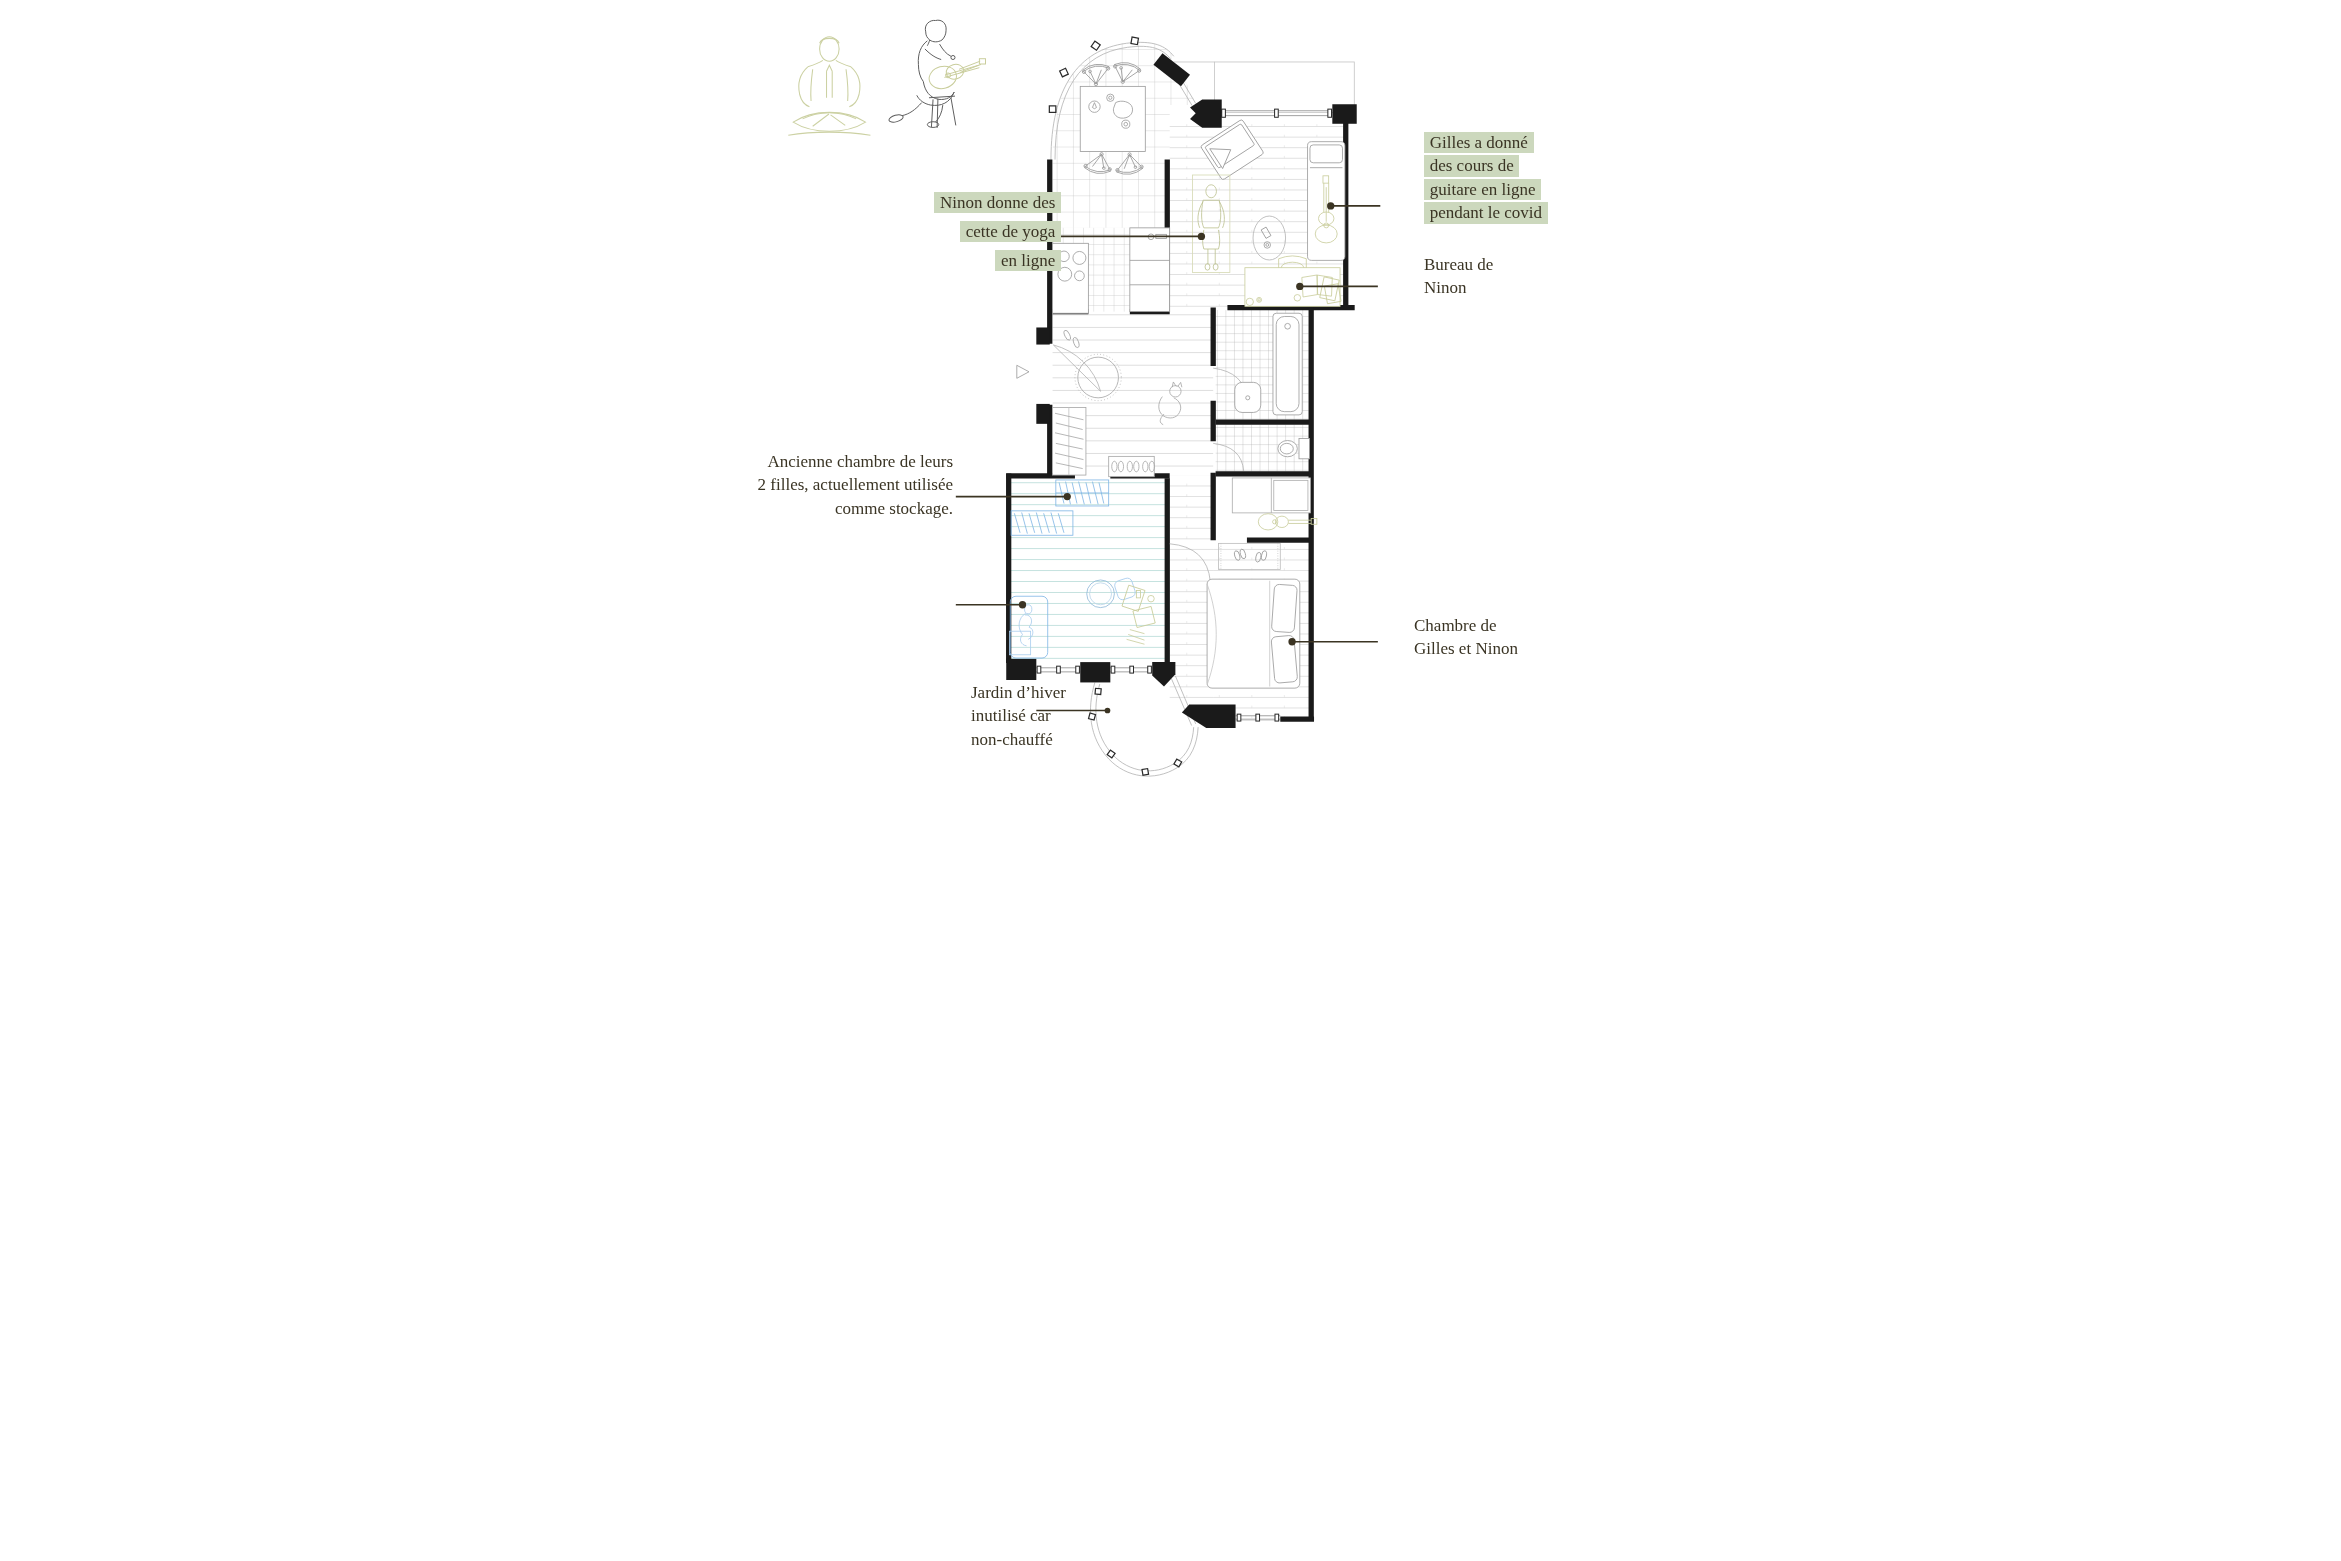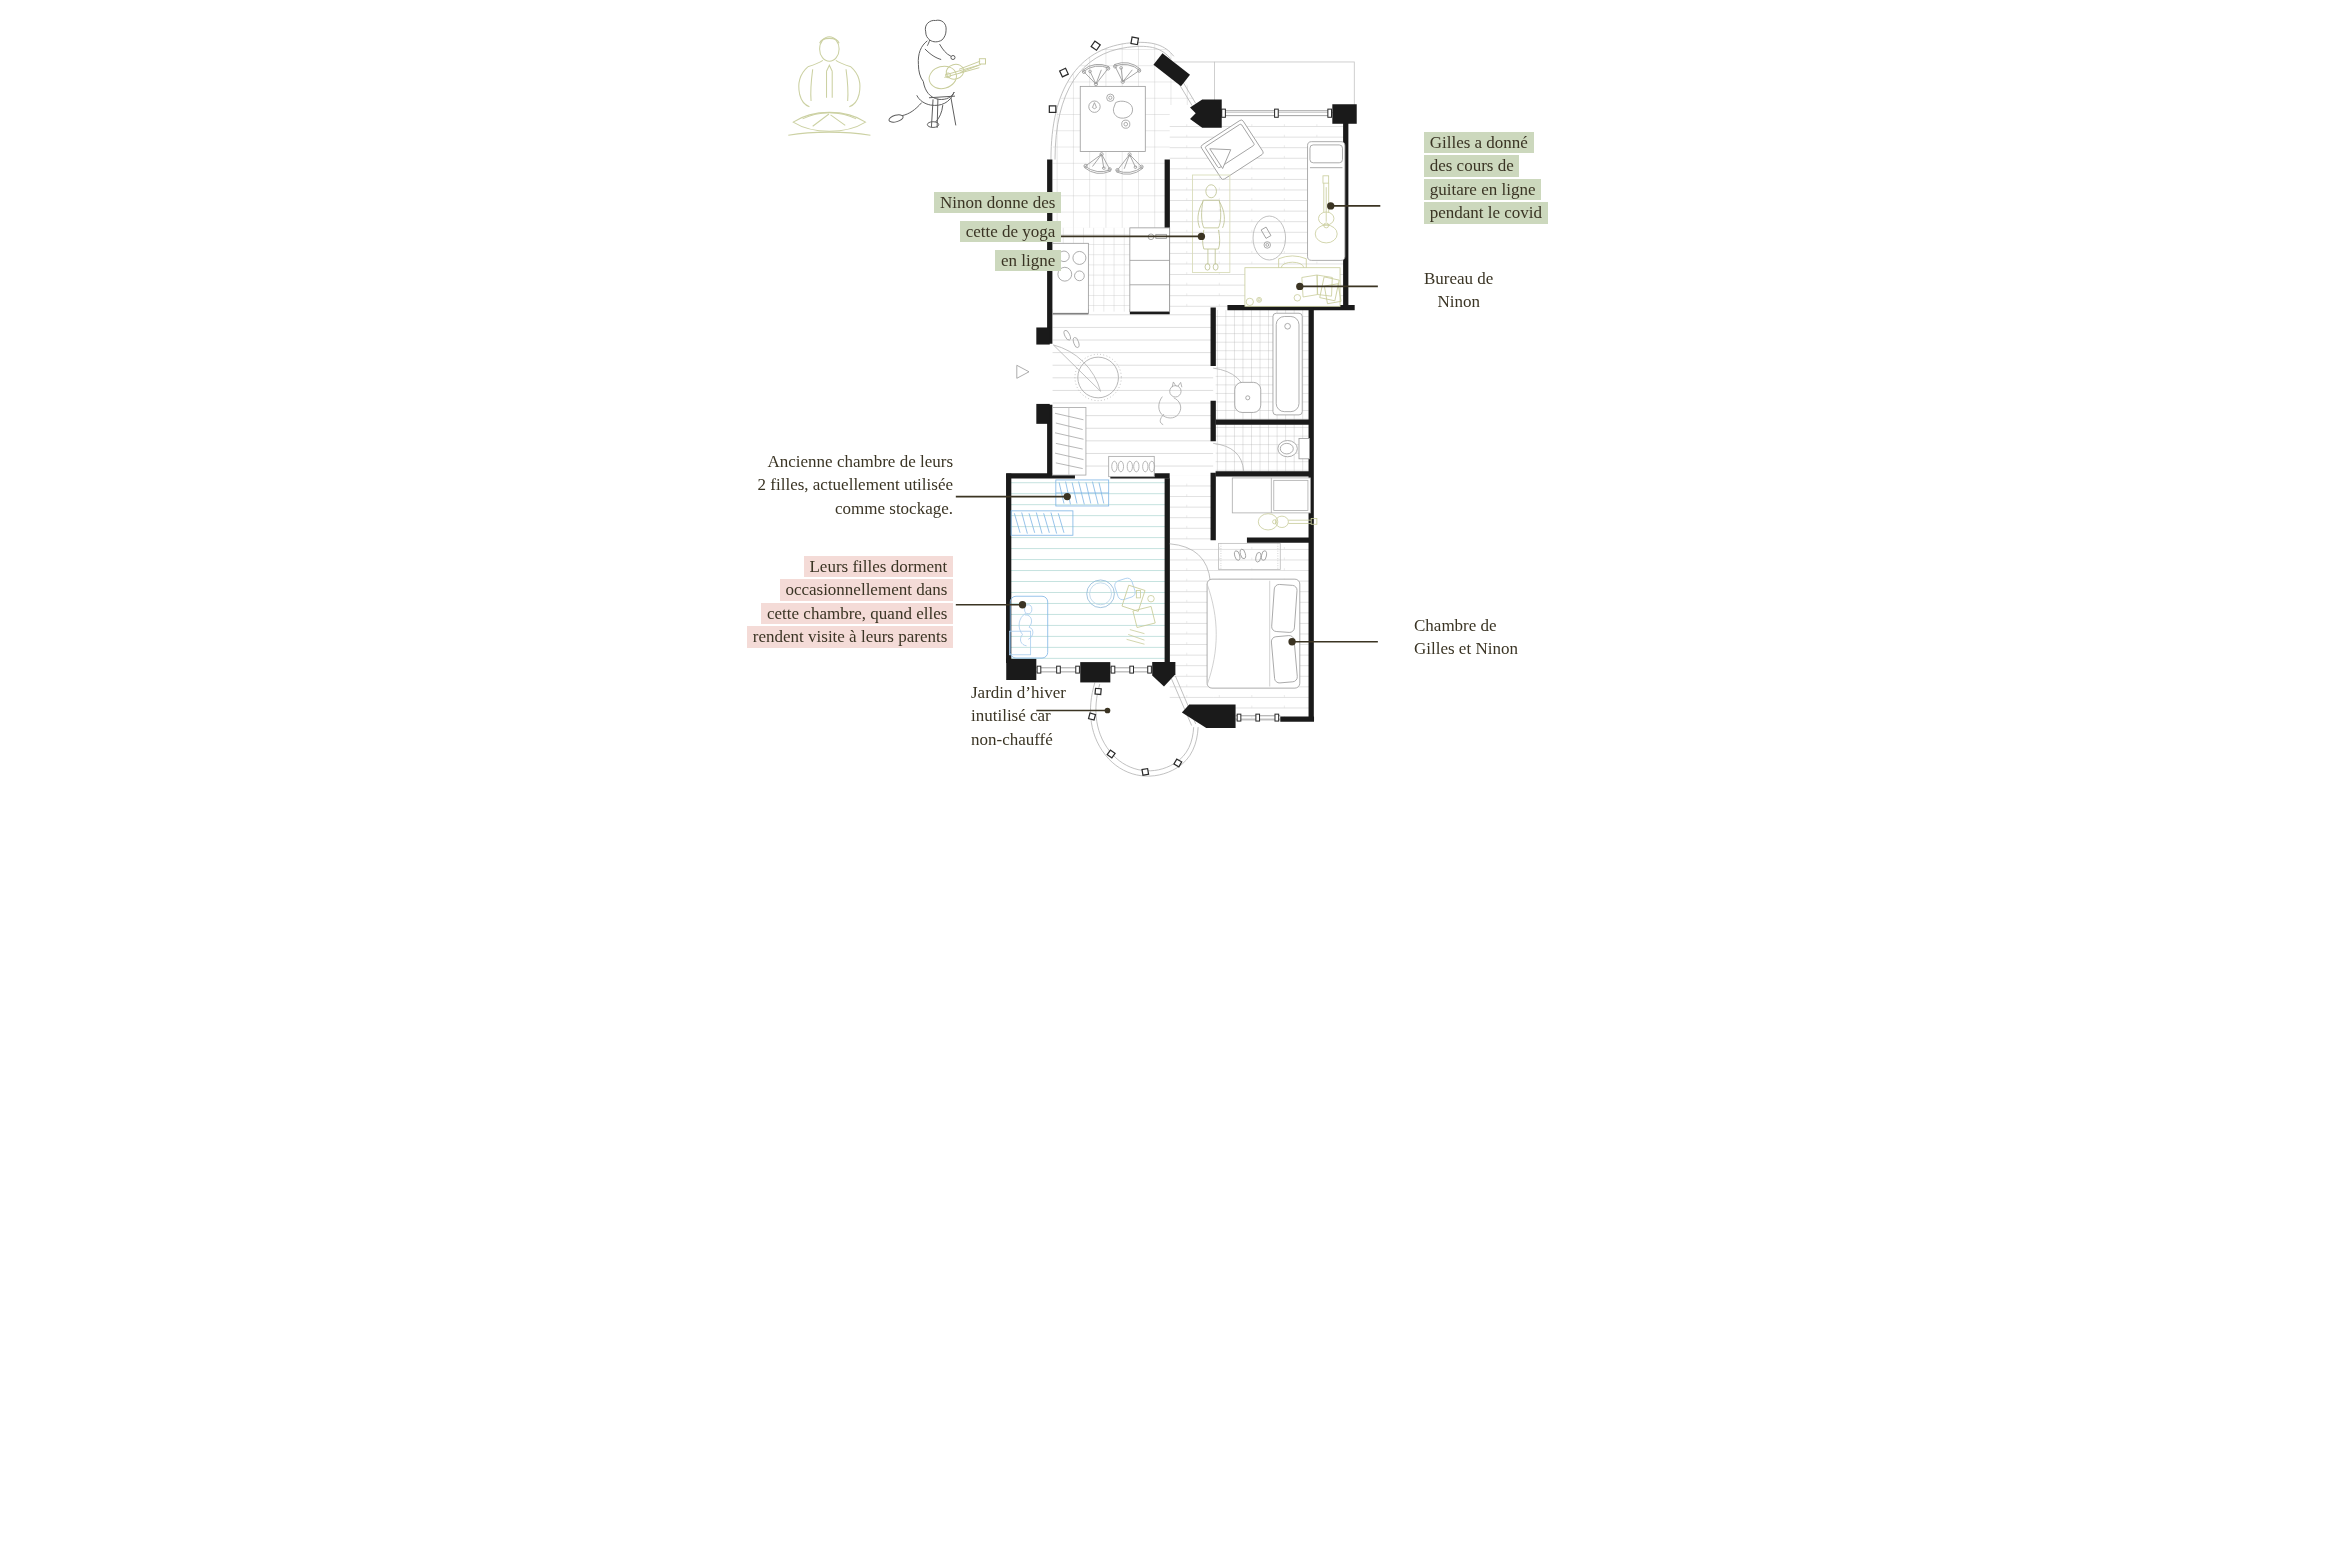--- a/index.html
+++ b/index.html
@@ -9,21 +9,21 @@
   .ann{position:absolute;display:flex;flex-direction:column;gap:2.4px;
        font-size:17px;line-height:19.5px;color:#3a3424;white-space:nowrap;z-index:5;padding-left:41px;}
   .ann.right{align-items:flex-end;text-align:right;}
   .ann.left{align-items:flex-start;text-align:left;}
   .ann .hl{padding:0.8px 5.7px;display:inline-block;}
   .ann.green .hl{background:#ccd8bd;}
   .ann.pink .hl{background:#f4dbd7;}
   .ann.plain .hl{background:transparent;padding:0.8px 0;}
   #ann-ninon   {top:192px;right:695px;gap:8px;}
   #ann-gilles  {top:132px;left:798px;}
-  #ann-bureau  {top:268px;left:798px;align-items:center;}
+  #ann-bureau  {top:254px;left:798px;}
   #ann-ancienne{top:451px;right:803px;}
   #ann-filles  {top:556px;right:803px;}
   #ann-chambre {top:615px;left:788px;}
   #ann-jardin  {top:682px;left:345px;}
 </style>
 </head>
 <body>
 
 <div class="stage">
 
@@ -384,26 +384,20 @@
   <span class="hl">Bureau de</span>
   <span class="hl">Ninon</span>
 </div>
 
 <div class="ann right plain" id="ann-ancienne">
   <span class="hl">Ancienne chambre de leurs</span>
   <span class="hl">2 filles, actuellement utilisée</span>
   <span class="hl">comme stockage.</span>
 </div>
 
-<div class="ann right pink" id="ann-filles">
-  <span class="hl">Leurs filles dorment</span>
-  <span class="hl">occasionnellement dans</span>
-  <span class="hl">cette chambre, quand elles</span>
-  <span class="hl">rendent visite à leurs parents</span>
-</div>
 
 <div class="ann left plain" id="ann-chambre">
   <span class="hl">Chambre de</span>
   <span class="hl">Gilles et Ninon</span>
 </div>
 
 <div class="ann left plain" id="ann-jardin">
   <span class="hl">Jardin d’hiver</span>
   <span class="hl">inutilisé car</span>
   <span class="hl">non-chauffé</span>

